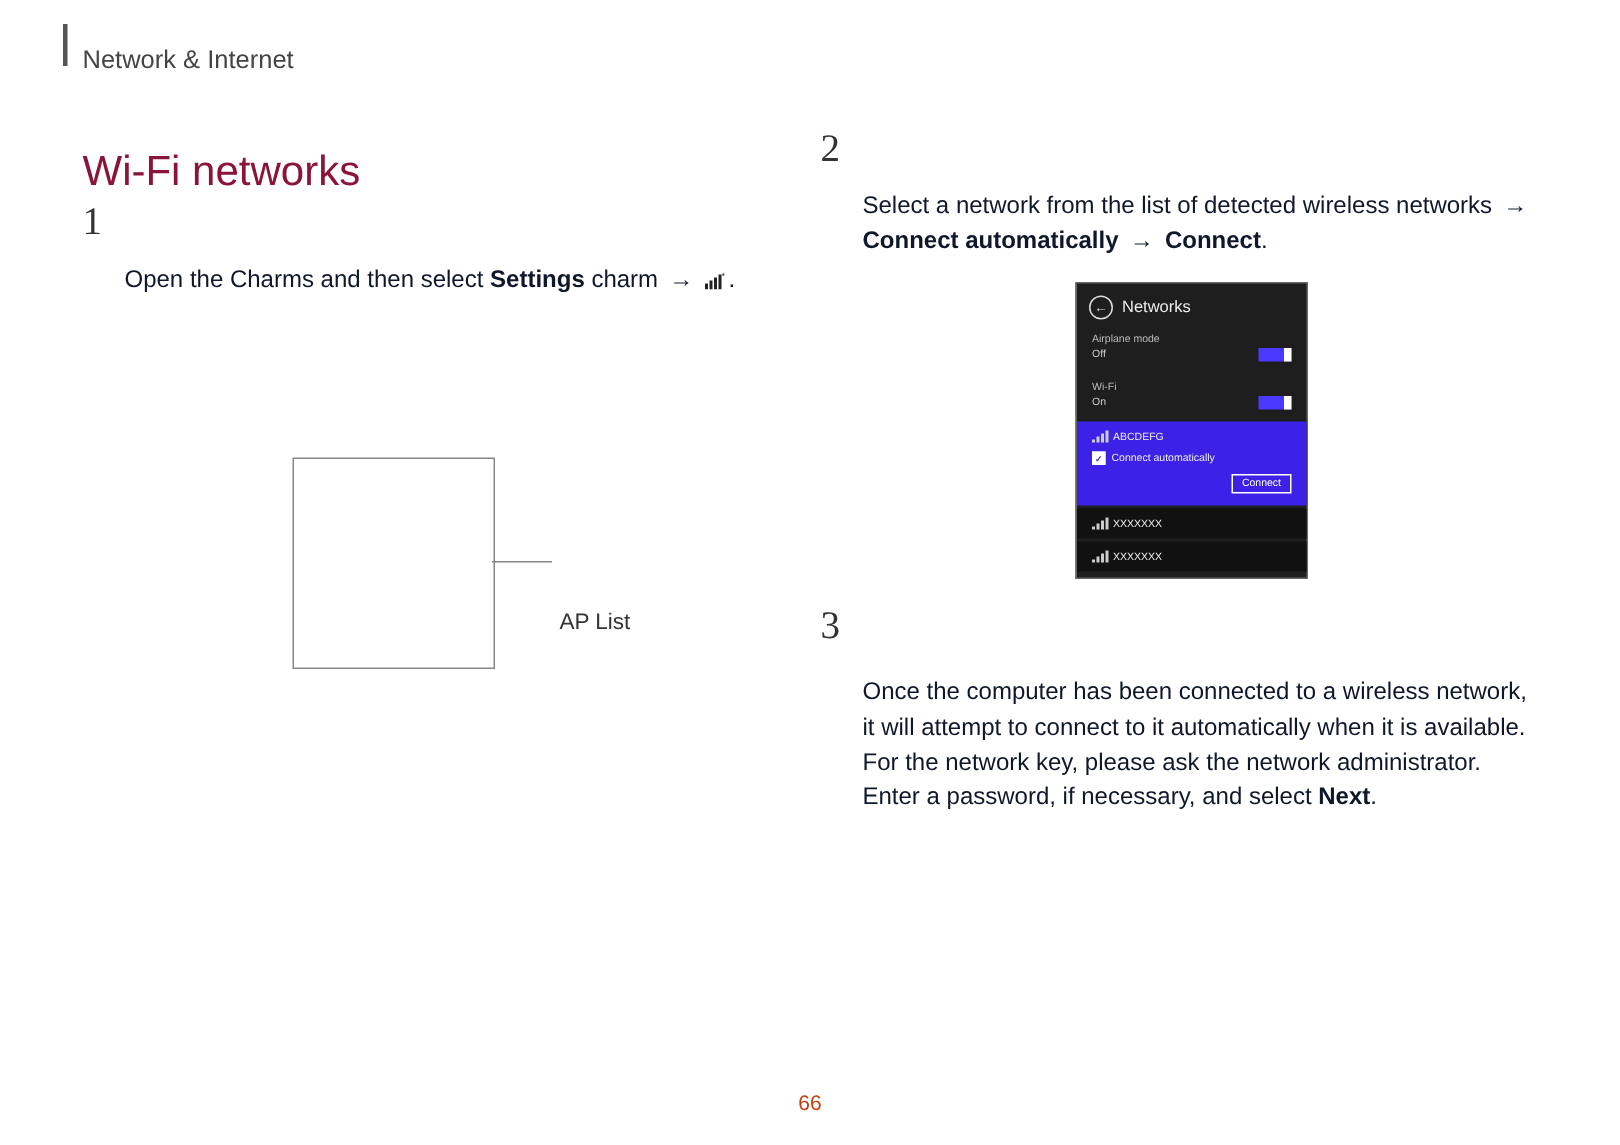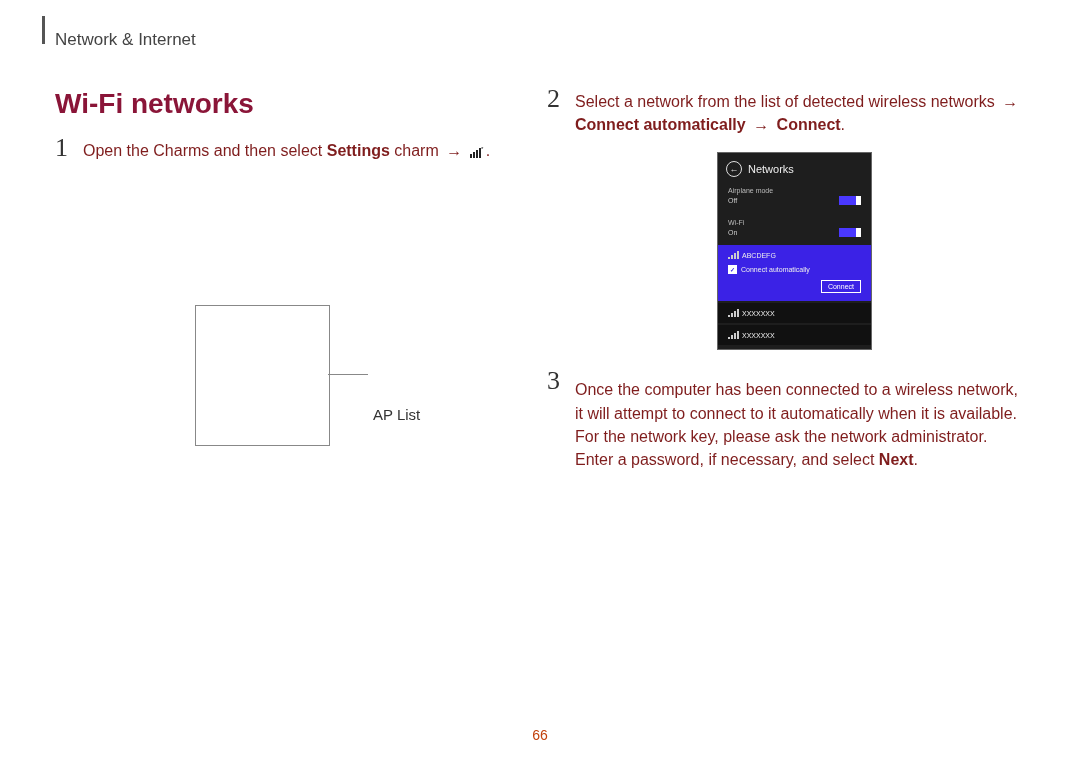--- a/index.html
+++ b/index.html
@@ -30,23 +30,23 @@
   .breadcrumb {
     position: absolute;
     left: 55px;
     top: 30px;
     font-size: 17px;
     color: #444;
   }
   .section-title {
     position: absolute;
     left: 55px;
-    top: 88px;
+    top: 98px;
     font-size: 28px;
-    font-weight: 700;
+    font-weight: 400;
     color: #8a1538;
   }
   .left-col {
     position: absolute;
     left: 55px;
     top: 135px;
     width: 460px;
   }
   .right-col {
     position: absolute;
@@ -64,22 +64,23 @@
     font-weight: 400;
     color: #333;
     line-height: 1;
     padding-top: 0;
     font-family: Georgia, "Times New Roman", serif;
   }
   .step-body {
     flex: 1;
     font-size: 16px;
     line-height: 1.45;
-    color: #7f1d1d;
+    color: #0f172a;
     padding-top: 4px;
+    margin-top: 36px;
   }
   .bold { font-weight: 700; }
   .arrow { padding: 0 3px; }
   .wireless-icon {
     display: inline-block;
     vertical-align: -2px;
   }
   
   .ap-diagram {
     position: absolute;

